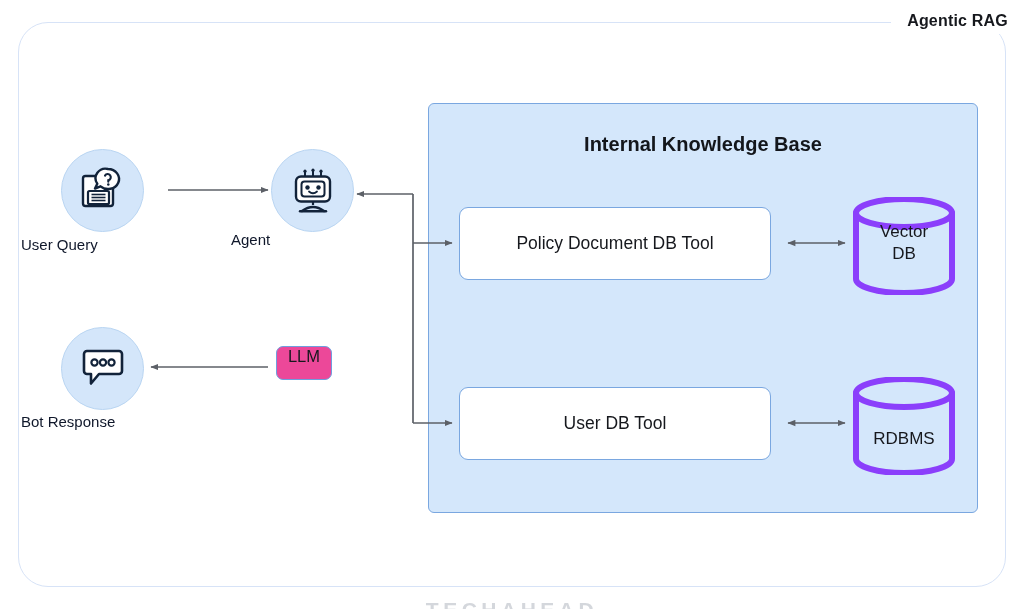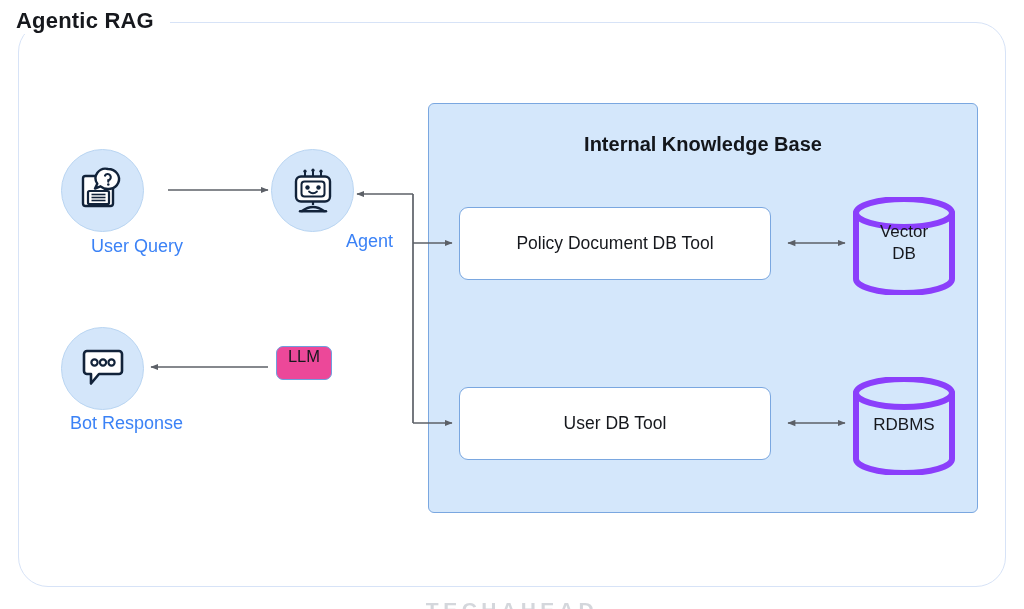--- a/index.html
+++ b/index.html
@@ -11,42 +11,42 @@
   }
   #stage{position:absolute;inset:0;width:1024px;height:609px;}
 
   
   .card{
     position:absolute;left:18px;top:22px;width:988px;height:565px;
     border:1.6px solid #d7e3f7;border-radius:30px;
     box-sizing:border-box;background:#fff;
   }
   .card-title{
-    position:absolute;left:0;right:0;top:8px;text-align:left;
-    font-size:22px;font-weight:700;color:#16181d;letter-spacing:.2px;
+    position:absolute;left:0;right:0;top:8px;text-align:right;
+    font-size:16px;font-weight:700;color:#16181d;letter-spacing:.2px;
     z-index:6;
   }
   .card-title span{background:#fff;padding:0 16px;display:inline-block;line-height:26px;}
 
   .watermark{
     position:absolute;left:0;right:0;bottom:-14px;text-align:center;z-index:6;
   }
   .watermark span{
     background:#fff;padding:0 18px;display:inline-block;line-height:26px;
     font-size:21px;font-weight:700;letter-spacing:4.5px;color:#d4d7dc;
   }
 
   
   .node-circle{
     position:absolute;border-radius:50%;background:#d4e6fa;
     border:1.3px solid #b9d5f2;
     display:flex;align-items:center;justify-content:center;
   }
   .node-label{
-    position:absolute;text-align:right;font-size:18px;color:#3b82f6;
+    position:absolute;text-align:left;font-size:15px;color:#0f172a;
     white-space:nowrap;
   }
 
   
   .kb-panel{
     position:absolute;left:428px;top:103px;width:550px;height:410px;
     background:#d4e7fb;border:1.4px solid #7aa7e0;border-radius:6px;
     box-sizing:border-box;
   }
   .kb-title{
@@ -134,21 +134,21 @@
       <div>Vector</div>
       <div>DB</div>
     </div>
   </div>
 
   <div class="cyl" style="left:849px;top:377px;width:110px;height:98px;">
     <svg width="110" height="98" viewBox="0 0 110 98">
       <path d="M7,16 L7,82 A48,14 0 0 0 103,82 L103,16" fill="#d4e7fb" stroke="#8b3ffb" stroke-width="6" stroke-linecap="round"></path>
       <ellipse cx="55" cy="16" rx="48" ry="14" fill="#d4e7fb" stroke="#8b3ffb" stroke-width="6"></ellipse>
     </svg>
-    <div class="cyl-label" style="top:37px;">
+    <div class="cyl-label" style="top:51px;">
       <div>RDBMS</div>
     </div>
   </div>
 
   <div class="node-circle" style="left:61px;top:149px;width:81px;height:81px;">
     <svg width="52" height="52" viewBox="0 0 52 52">
       <rect x="6" y="11" width="30" height="30" rx="2.5" fill="#fff" stroke="#12233a" stroke-width="2.4"></rect>
       <rect x="11" y="26" width="21" height="13" rx="1.5" fill="#fff" stroke="#12233a" stroke-width="2.2"></rect>
       <line x1="14.5" y1="29.5" x2="28.5" y2="29.5" stroke="#12233a" stroke-width="1.6"></line>
       <line x1="14.5" y1="32.5" x2="28.5" y2="32.5" stroke="#12233a" stroke-width="1.6"></line>

